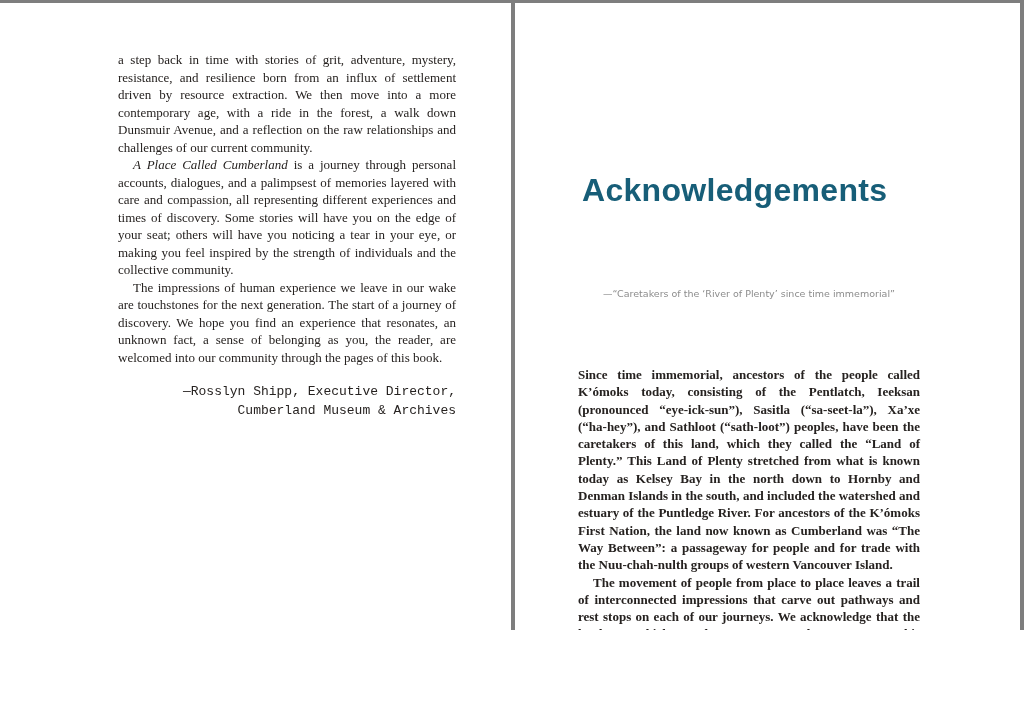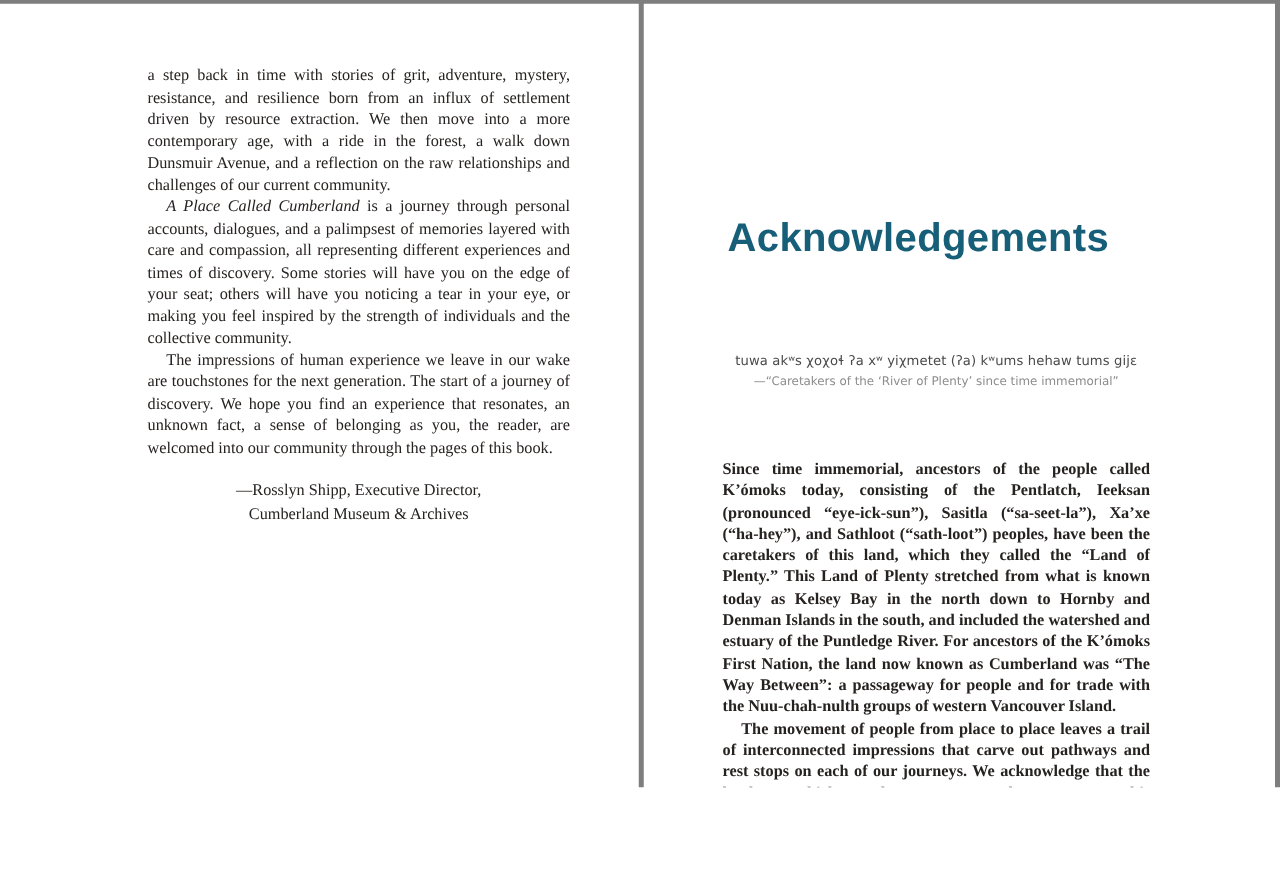--- a/index.html
+++ b/index.html
@@ -23,22 +23,23 @@
     font-size: 13px; line-height: 17.5px;
     color: #262220;
     text-align: justify;
   }
   .left-col p { margin: 0; }
   .p-indent { text-indent: 15px; }
   .italic { font-style: italic; }
 
   .signoff {
     margin-top: 17px;
-    text-align: center;
+    text-align: right;
     line-height: 18.5px;
+    font-family: Liberation Mono, monospace;
   }
 
   
   .heading {
     position: absolute;
     left: 582px; top: 172px;
     margin: 0;
     font-family: "Liberation Sans", sans-serif;
     font-weight: 700;
     font-size: 32px;
@@ -115,21 +116,20 @@
     <div class="footer-left">
       <span class="page-num">X</span>
       <span class="book-title">A PLACE CALLED CUMBERLAND</span>
     </div>
   </div>
 
   <div>
     <h1 class="heading">Acknowledgements</h1>
 
     <div class="epigraph">
-      <div class="epigraph-native">tuwa akʷs χoχoɬ ʔa xʷ yiχmetet (ʔa) kʷums hehaw tums gijɛ</div>
       <div class="epigraph-translation">—“Caretakers of the ‘River of Plenty’ since time immemorial”</div>
     </div>
 
     <div class="right-col">
       <p>Since time immemorial, ancestors of the people called K’ómoks today, consisting of the Pentlatch, Ieeksan (pronounced “eye-ick-sun”), Sasitla (“sa-seet-la”), Xa’xe (“ha-hey”), and Sathloot (“sath-loot”) peoples, have been the caretakers of this land, which they called the “Land of Plenty.” This Land of Plenty stretched from what is known today as Kelsey Bay in the north down to Hornby and Denman Islands in the south, and included the watershed and estuary of the Puntledge River. For ancestors of the K’ómoks First Nation, the land now known as Cumberland was “The Way Between”: a passageway for people and for trade with the Nuu-chah-nulth groups of western Vancouver Island.</p>
       <p class="p-indent">The movement of people from place to place leaves a trail of interconnected impressions that carve out pathways and rest stops on each of our journeys. We acknowledge that the land on which we have come together to create this publication is the unceded traditional territory of the K’ómoks First Nation and that</p>
     </div>
 
     <div class="footer-right">
       <span class="page-num">XI</span>

